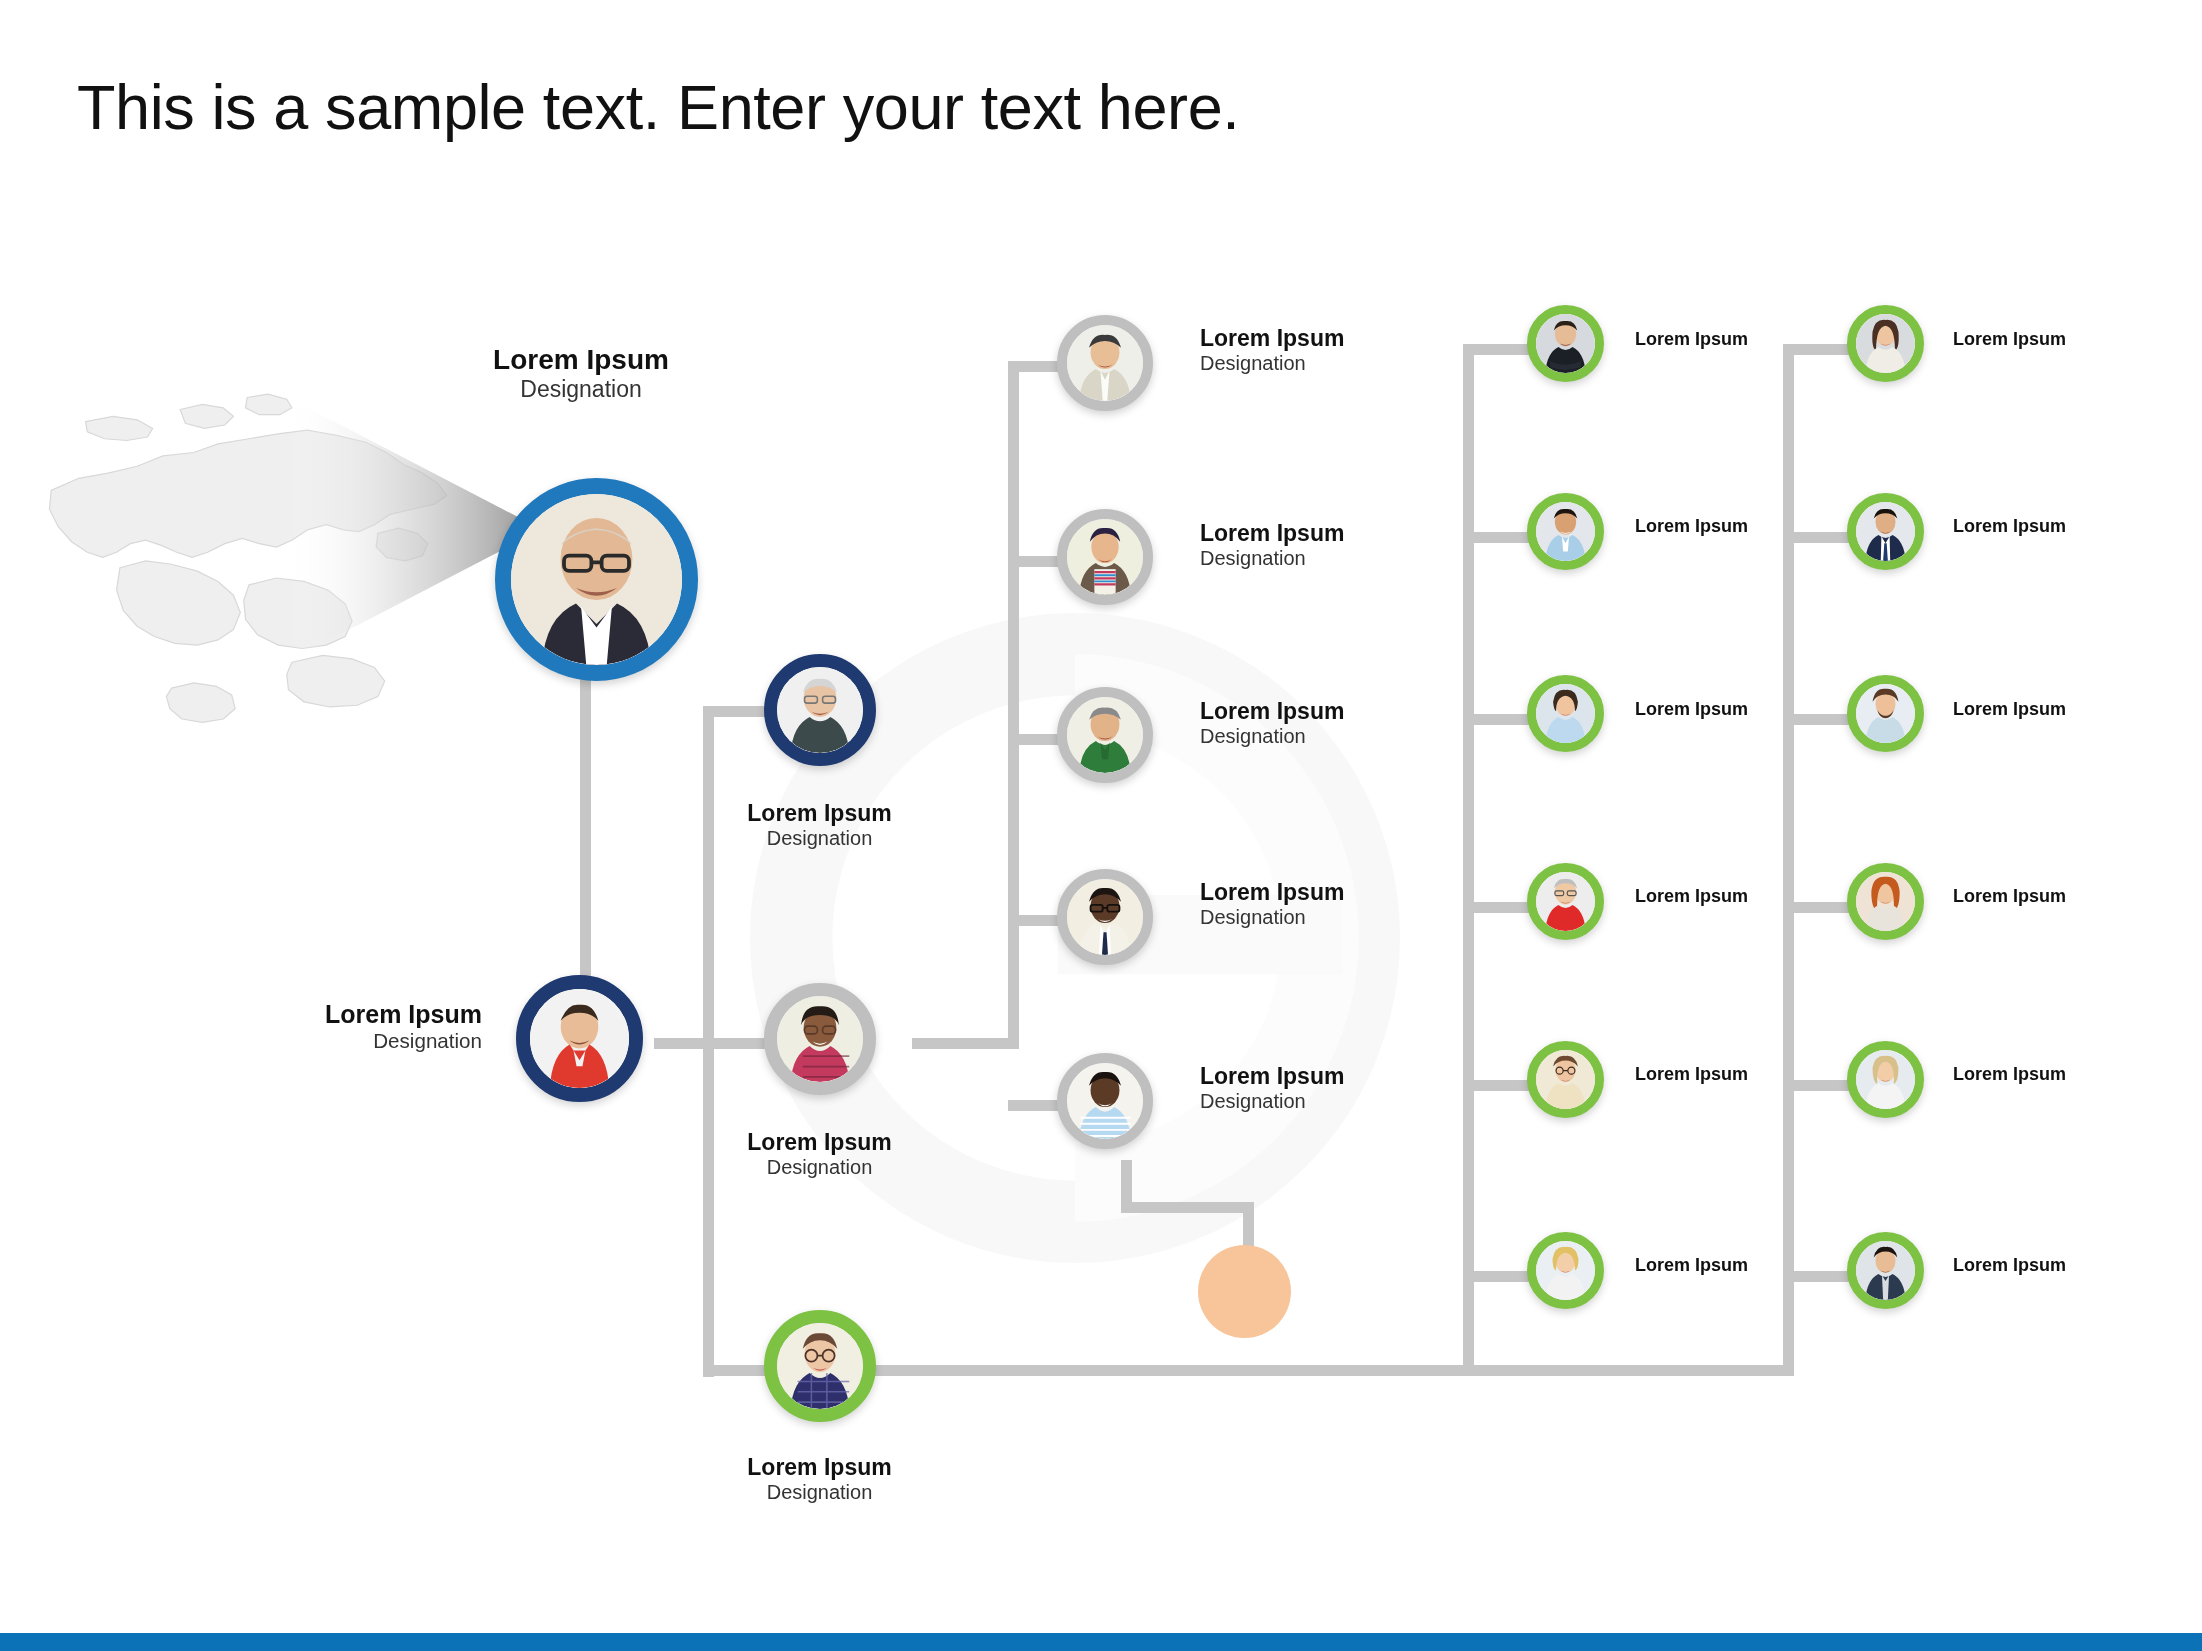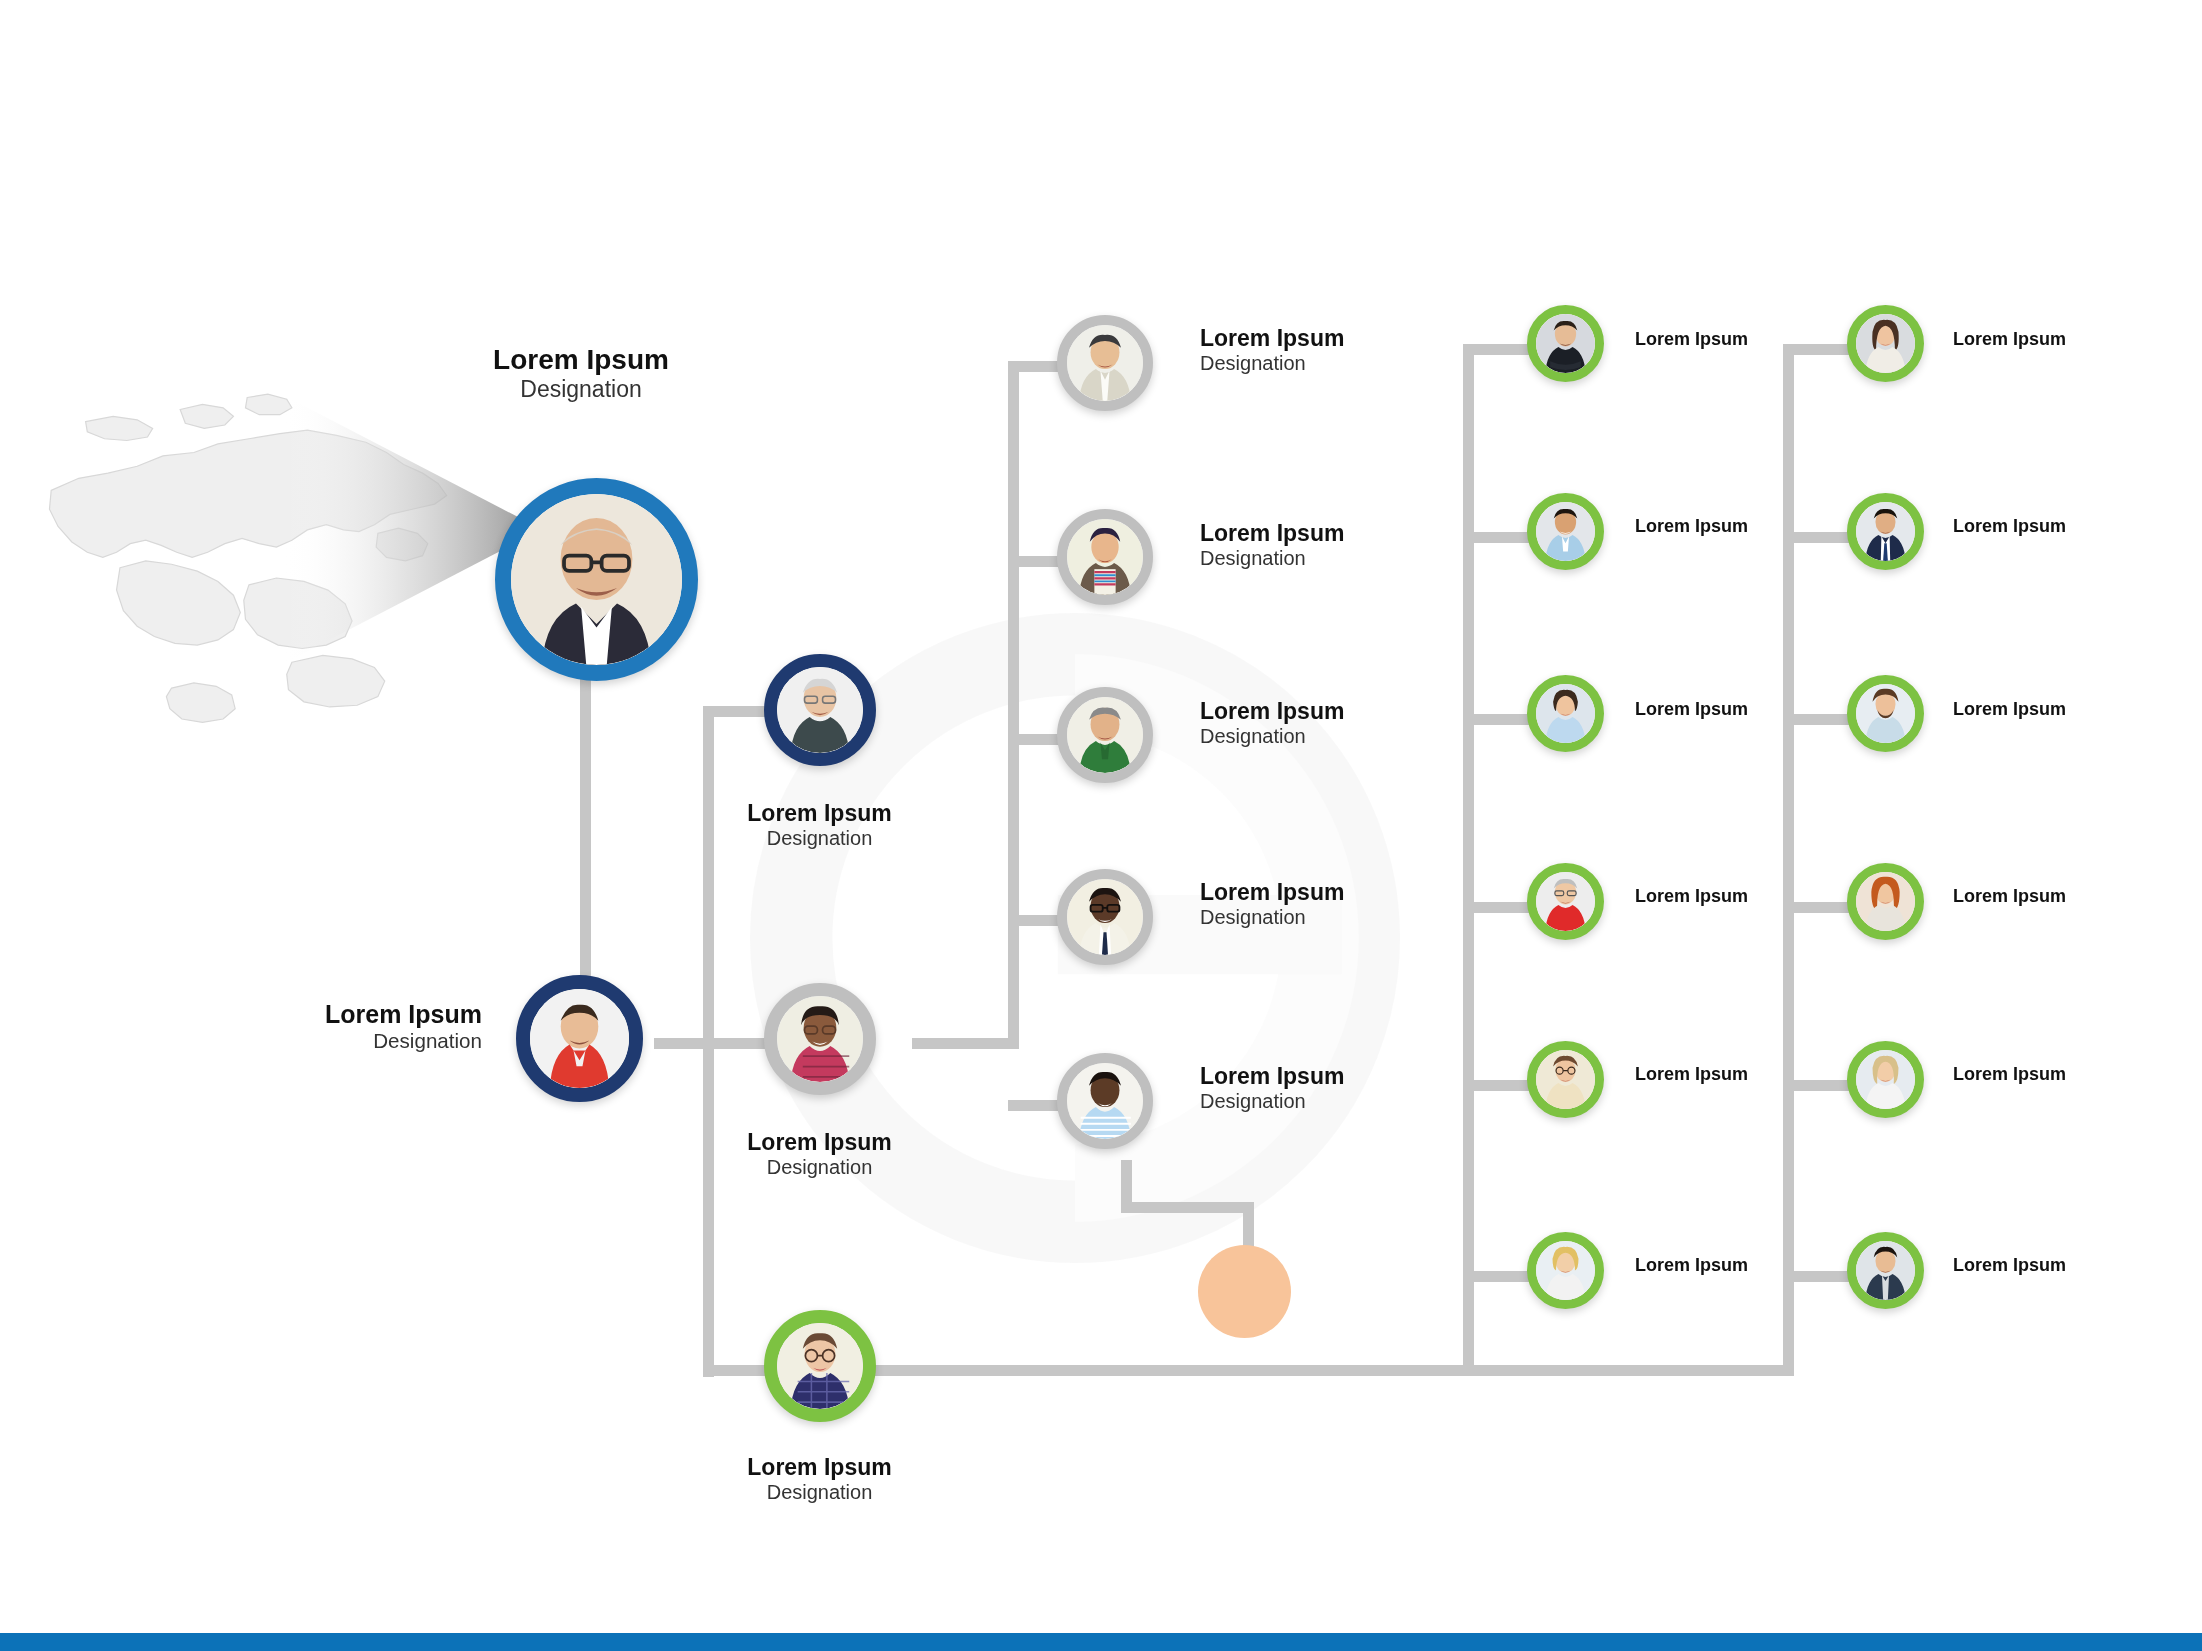--- a/index.html
+++ b/index.html
@@ -112,20 +112,21 @@
         <linearGradient id="wg" x1="0" y1="0" x2="1" y2="0">
           <stop offset="0" stop-color="#ffffff" stop-opacity="0"></stop>
           <stop offset="0.45" stop-color="#cfcfcf" stop-opacity="0.55"></stop>
           <stop offset="1" stop-color="#8c8c8c" stop-opacity="0.95"></stop>
         </linearGradient>
       </defs>
       <path d="M0 40 L300 196 L0 352 Z" fill="url(#wg)"></path>
     </svg>
   </div>
 
+  <div id="title">This is a sample text. Enter your text here.</div>
 
   <div class="conn v" style="left:580px;top:662px;height:387px;"></div>
 
   <div class="conn h" style="left:654px;top:1038px;width:60px;"></div>
 
   <div class="conn v" style="left:703px;top:706px;height:671px;"></div>
 
   <div class="conn h" style="left:703px;top:706px;width:69px;"></div>
   <div class="conn h" style="left:703px;top:1038px;width:69px;"></div>
   <div class="conn h" style="left:703px;top:1365px;width:69px;"></div>

